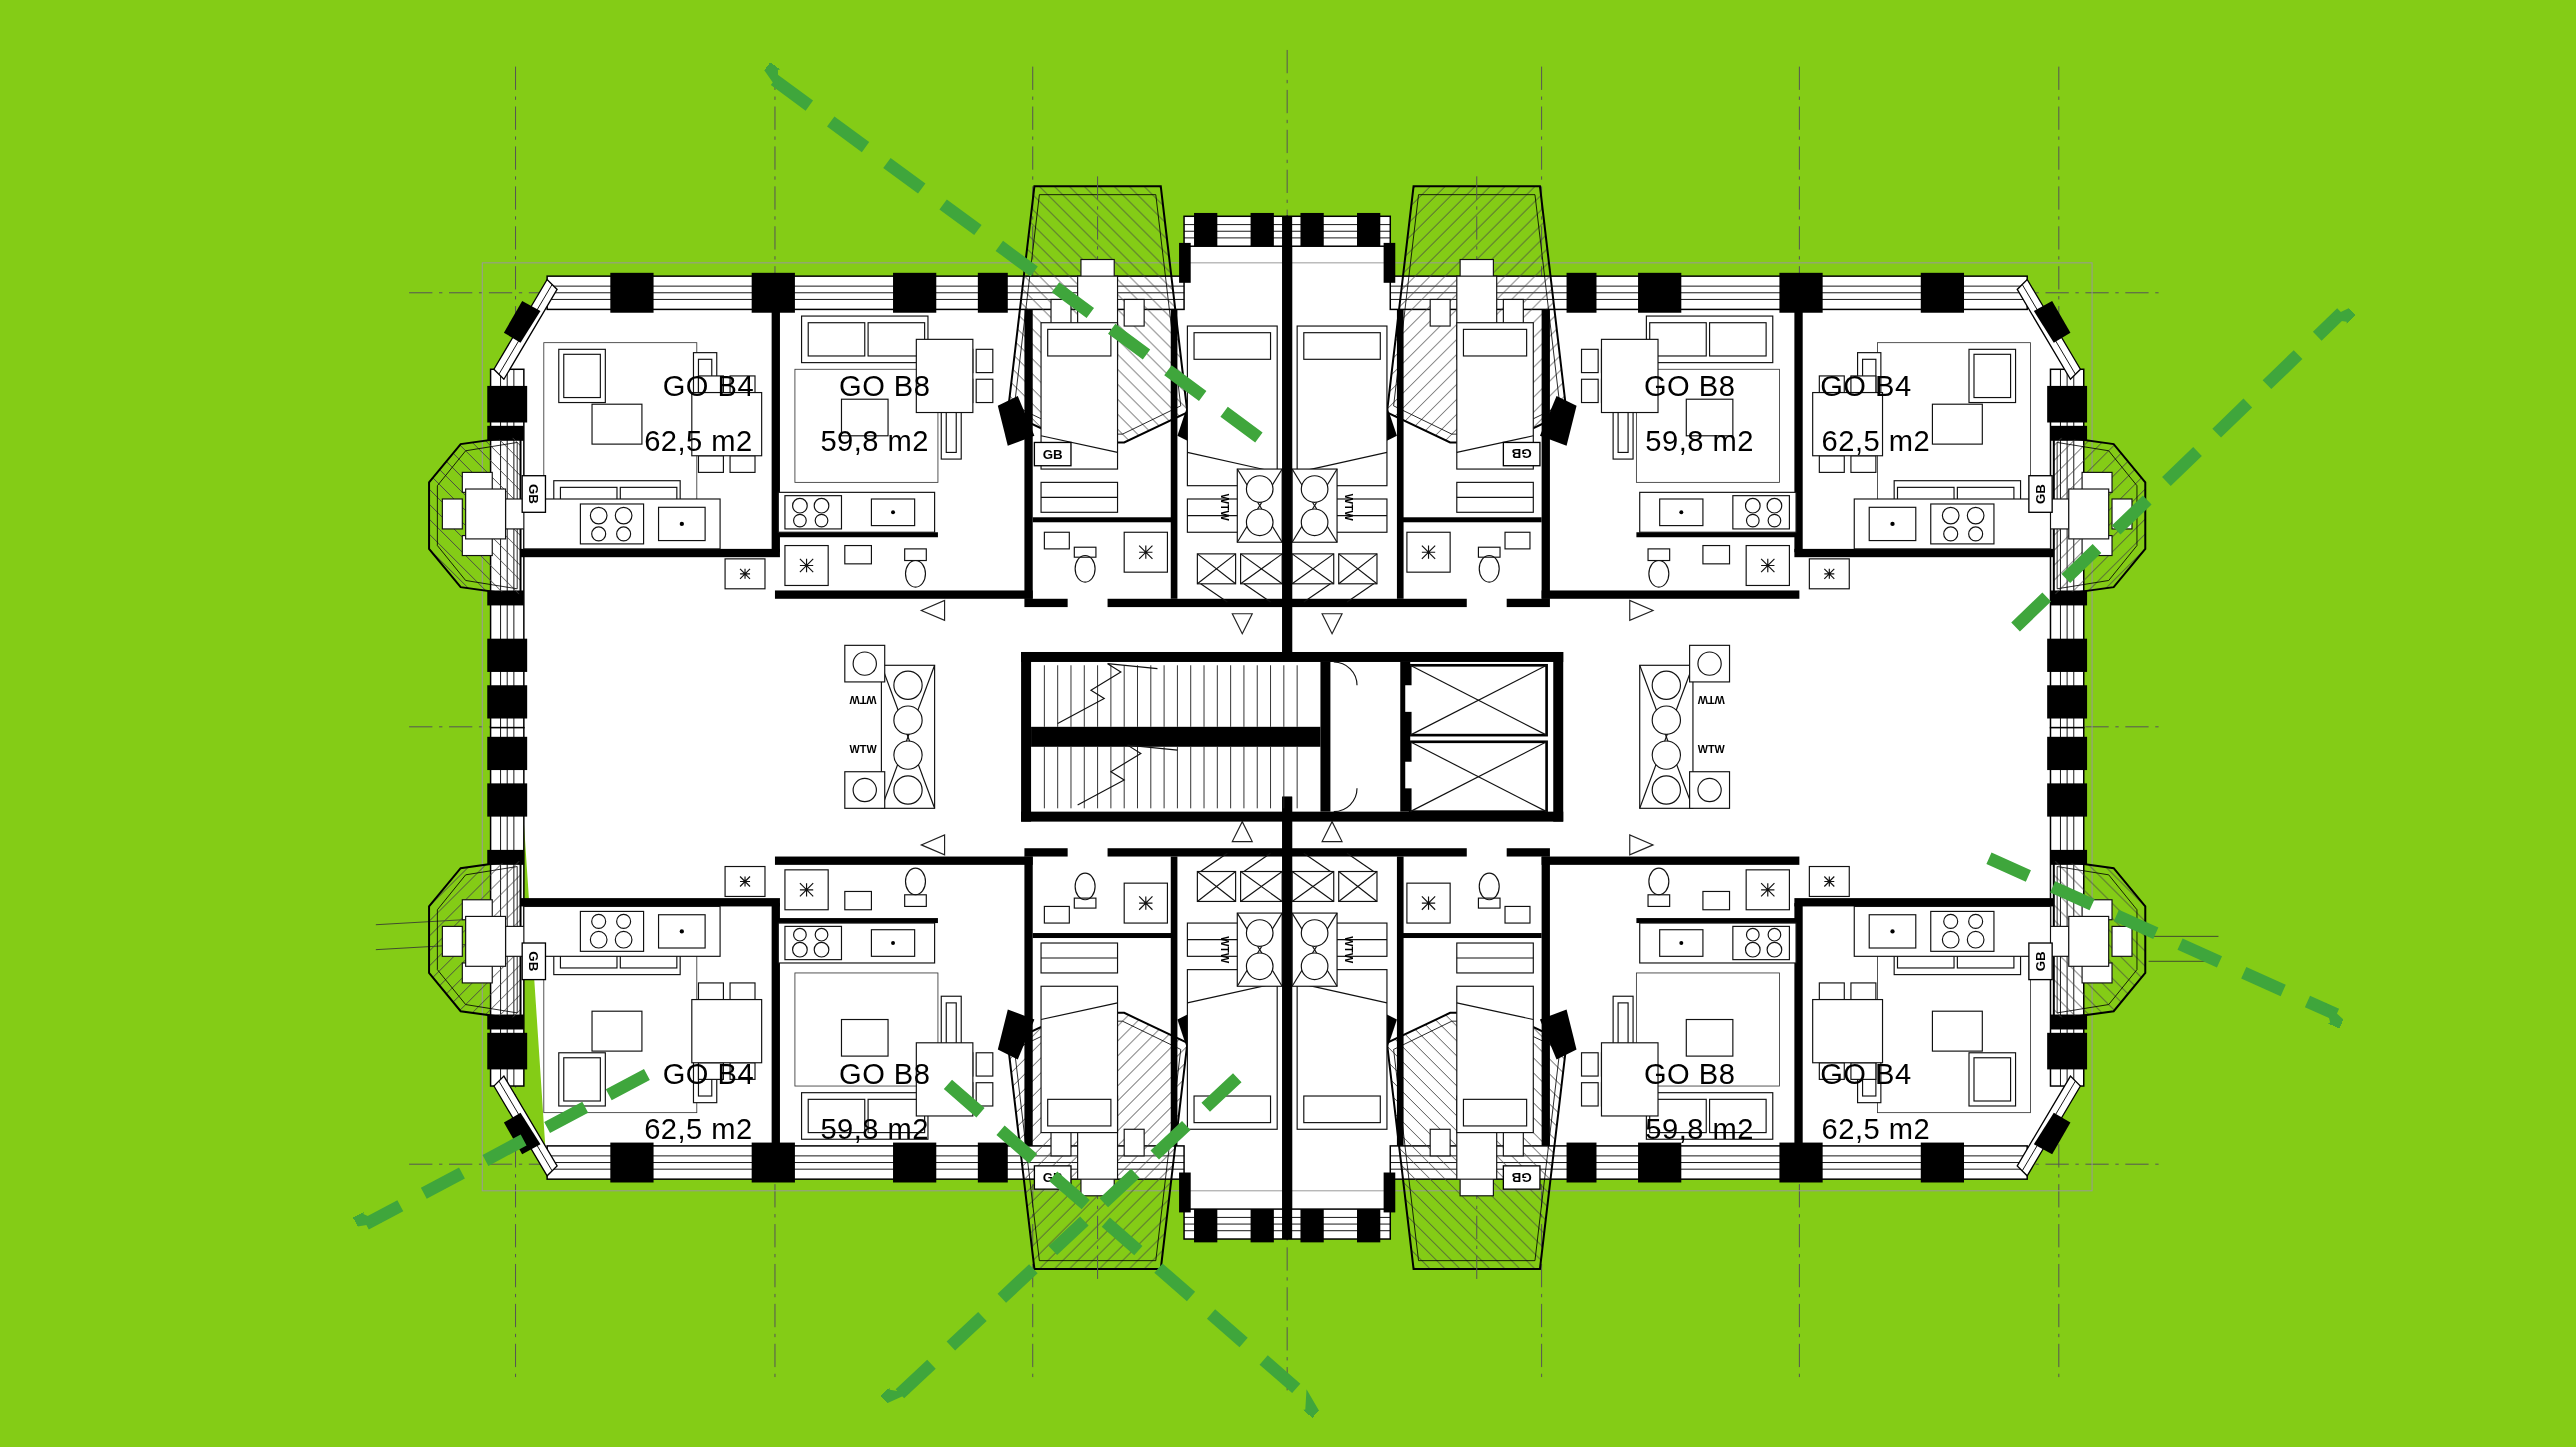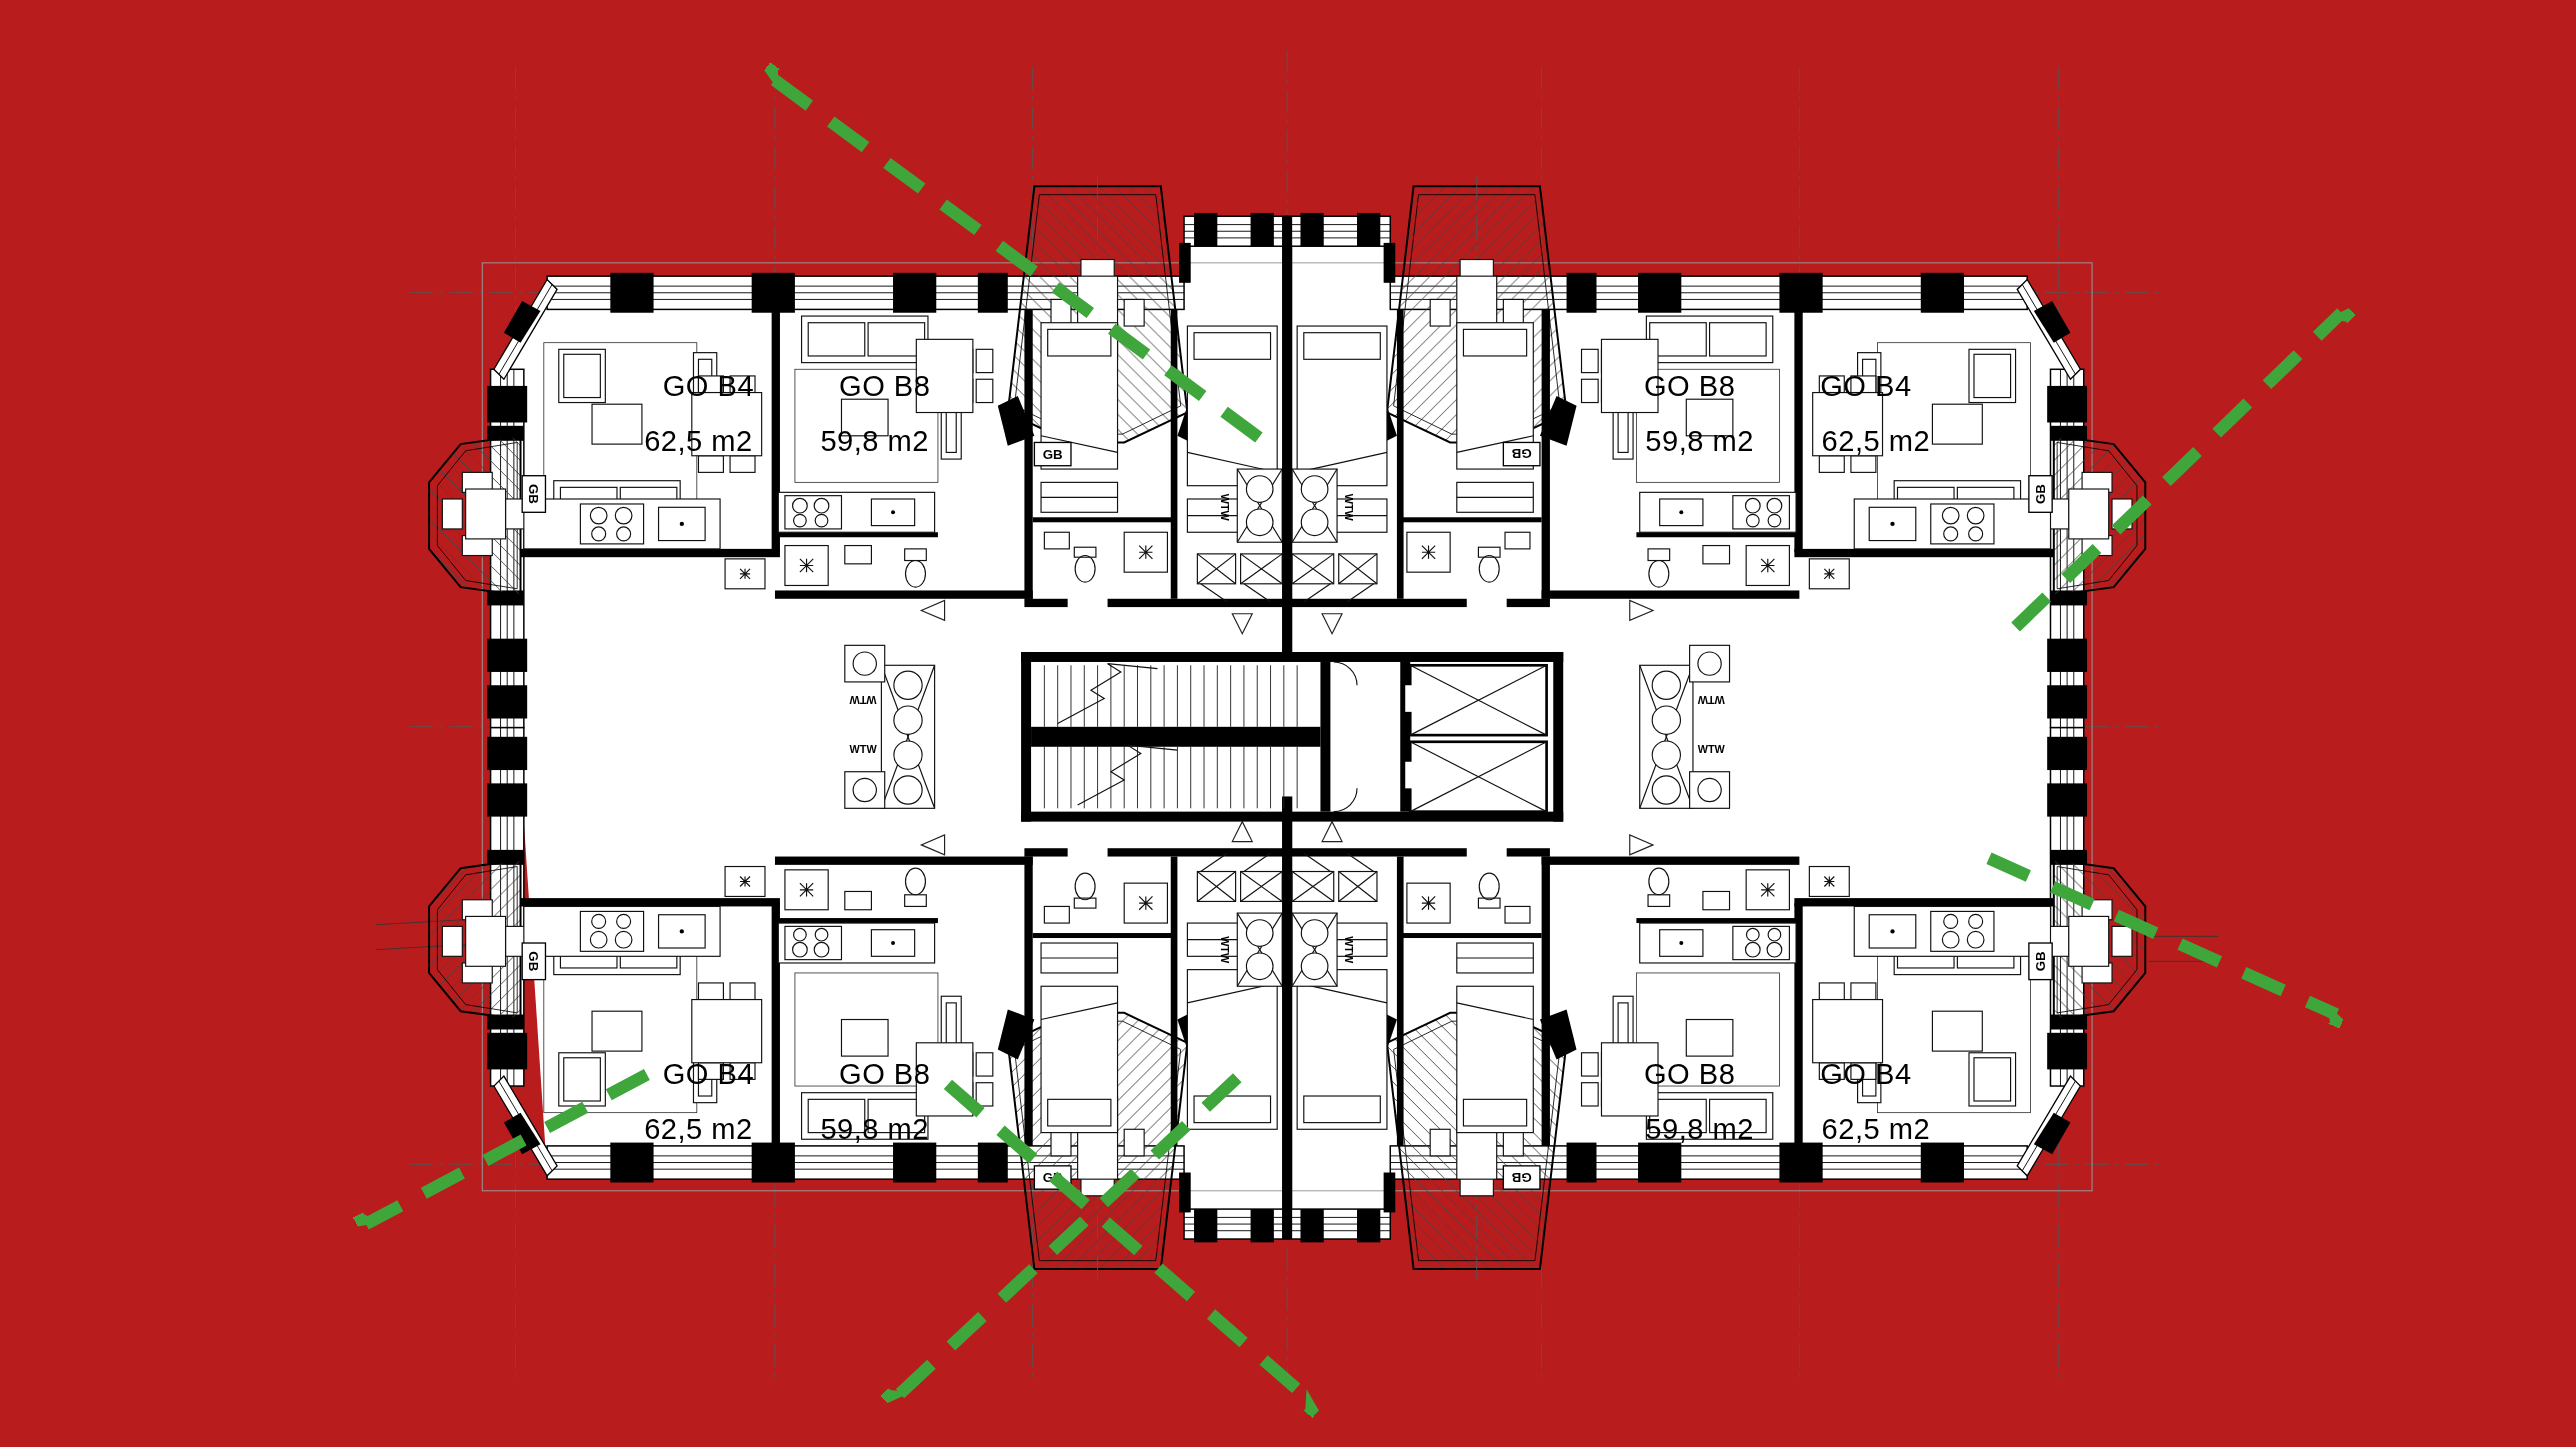--- a/index.html
+++ b/index.html
@@ -1,17 +1,17 @@
 <!DOCTYPE html>
 <html style="font-size:8.3px"><head>
 <meta charset="utf-8">
 <style>
   html,body{margin:0;padding:0;background:#ffffff;}
   body{font-family:"Liberation Sans", sans-serif;}
-  #stage{width:2576px;height:1447px;overflow:hidden;background:#b91c1c;}
+  #stage{width:2576px;height:1447px;overflow:hidden;background:#84cc16;}
   svg{display:block;}
   text{fill:#000;}
   .unit-name,.unit-area{font-size:17.5px;letter-spacing:.3px;}
   .lw{stroke:#111;fill:none;stroke-width:.7;}
   .lw2{stroke:#111;fill:#fff;stroke-width:.7;}
   .thin{stroke:#333;fill:none;stroke-width:.5;}
   .wall{fill:#000;stroke:none;}
   .axis{stroke:#555;stroke-width:.6;fill:none;stroke-dasharray:14 4 2 4;}
   .glaz{stroke:#000;stroke-width:.55;fill:none;}
   .balc{stroke:#000;stroke-width:1.2;}

